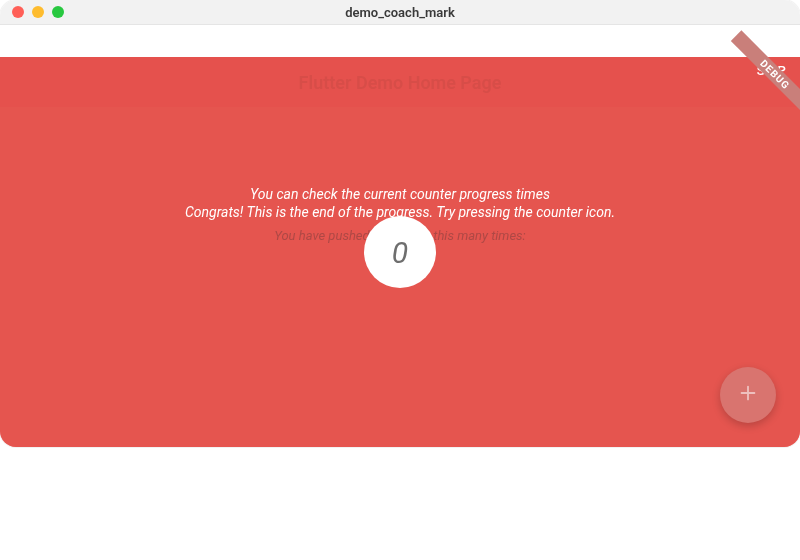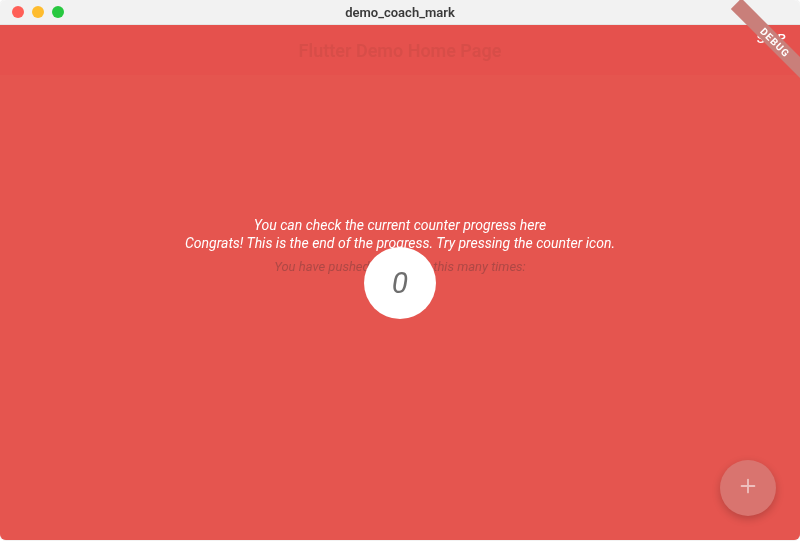--- a/index.html
+++ b/index.html
@@ -1,24 +1,25 @@
 <!DOCTYPE html>
 <html><head>
 <meta charset="utf-8">
 <style>
   * { box-sizing: border-box; margin: 0; padding: 0; }
   html, body { width: 800px; height: 560px; overflow: hidden; font-family: -apple-system, BlinkMacSystemFont, "Segoe UI", Roboto, sans-serif; }
   .window {
-    width: 800px; height: 540px;
-    border-radius: 6px;
+    width: 800px; height: 447px;
+    border-radius: 16px;
     overflow: hidden;
     box-shadow: 0 0 0 1px rgba(0,0,0,0.05);
     display: flex;
     flex-direction: column;
     background: #fff;
+    gap: 32px;
   }
   .titlebar {
     height: 25px;
     background: #f2f2f2;
     display: flex;
     align-items: center;
     position: relative;
     border-bottom: 1px solid #e5e5e5;
   }
   .traffic {
@@ -165,21 +166,21 @@
   </div>
 
   <div class="app">
 
     <div class="appbar">
       <div class="appbar-title">Flutter Demo Home Page</div>
     </div>
 
     <div class="overlay">
 
-      <div class="coach-text line1">You can check the current counter progress here</div>
+      <div class="coach-text line1">You can check the current counter progress times</div>
       <div class="coach-text line2">Congrats! This is the end of the progress. Try pressing the counter icon.</div>
 
       <div class="through-label">You have pushed the button this many times:</div>
 
       <div class="spotlight">
         <span class="counter-in">0</span>
       </div>
 
       <div class="skip">SKIP</div>
     </div>

